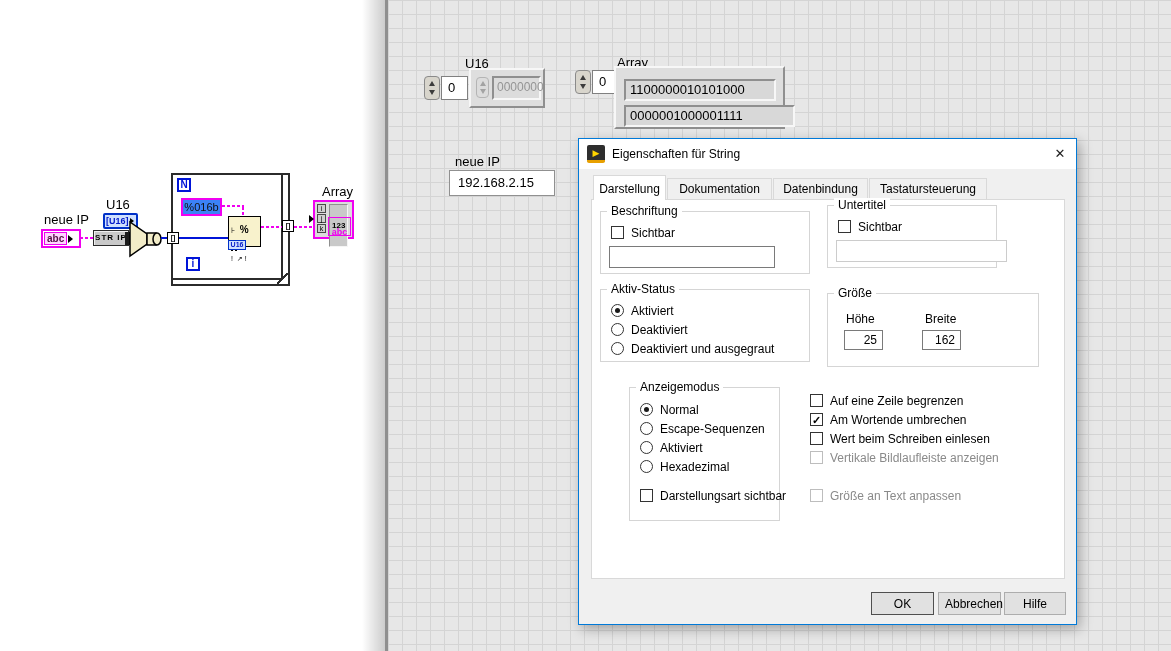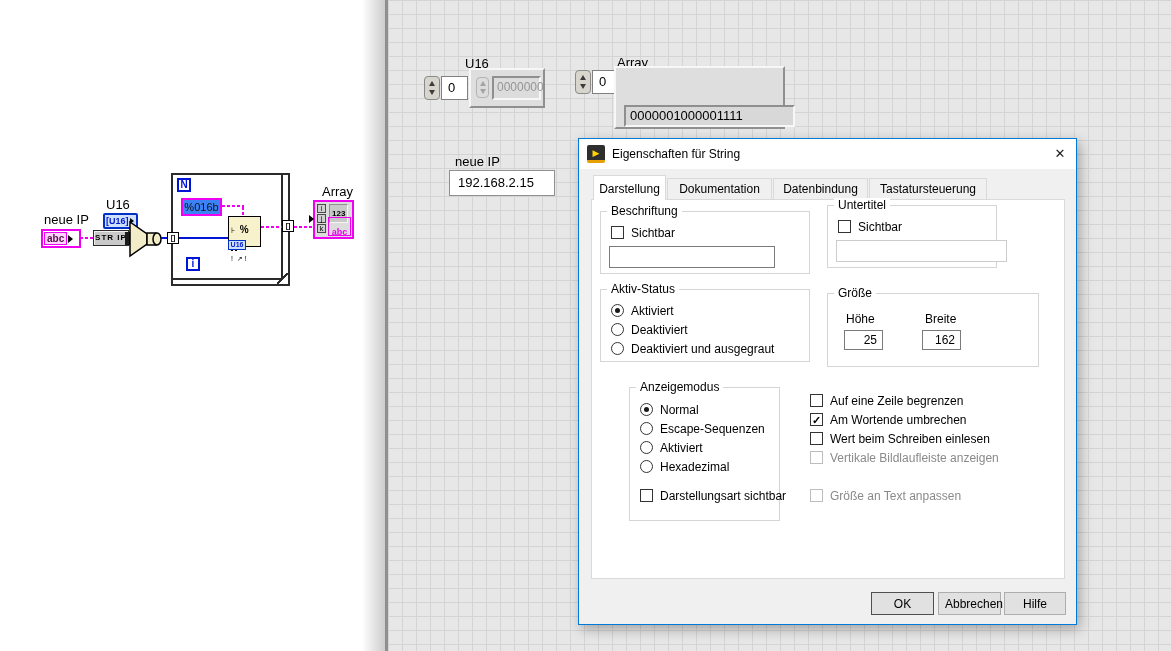--- a/index.html
+++ b/index.html
@@ -68,21 +68,21 @@
     font-size:7px; text-align:center; line-height:10px; font-weight:bold; }
   .fmt-node { width:33px; height:31px; background:#f8f2cc; border:1px solid #000; padding:2px; }
   .checker { display:inline-block; width:8px; height:8px;
     background:conic-gradient(#000 25%, #fff 0 50%, #000 0 75%, #fff 0); background-size:4px 4px; }
   .u16tag { background:#cfe0ff; border:1px solid #0030c8; color:#0018c8; font-size:7px;
     font-weight:bold; text-align:center; line-height:8px; }
   .arr-ind { border:2px solid #f000f0; background:#dcdcdc; }
   .ijk { width:9px; height:9px; border:1px solid #4a4a4a; background:#cfcfcf; font-size:7px;
     line-height:8px; text-align:center; color:#000; }
   .v123 { background:#c9c9c9; border:1px solid; border-color:#8f8f8f #f5f5f5 #f5f5f5 #8f8f8f;
-    font-size:8px; font-weight:bold; line-height:9px; padding:4px 2px; color:#000; }
+    font-size:8px; font-weight:bold; line-height:9px; padding:16px 2px; color:#000; }
   .abcpink { border:1px solid #f000f0; color:#f000f0; font-size:9px; font-weight:bold; text-align:center; }
 
   
   .dialog { left:578px; top:138px; width:499px; height:487px; background:#f0f0f0;
     border:1px solid #0079d8; box-shadow:3px 4px 12px rgba(0,0,0,0.30); }
   .titlebar { left:0; top:0; width:497px; height:30px; background:#fff; }
   .lv-icon { left:8px; top:6px; width:18px; height:18px; background:#2e2e2e; border-radius:2px;
     display:flex; align-items:center; justify-content:center; color:#ffd400; font-size:9px;
     border-bottom:3px solid #e8a000; }
   .title-text { left:33px; top:8px; font-size:12px; color:#000; white-space:nowrap; }
@@ -208,20 +208,21 @@
   <div class="abs sunken" style="left:21px;top:6px;width:49px;height:24px;background:#dcdcdc;color:#959595;font-size:12px;line-height:19px;padding-left:3px">0000000</div>
 </div>
 
 <div class="abs lbl" style="left:617px;top:55px">Array</div>
 <div class="abs spin" style="left:575px;top:70px">
   <span class="tu"></span>
   <span class="td"></span>
 </div>
 <div class="abs idxbox" style="left:592px;top:70px">0</div>
 <div class="abs raised" style="left:614px;top:66px;width:171px;height:63px">
+  <div class="abs sunken strdisp" style="left:8px;top:11px;width:152px;height:22px">1100000010101000</div>
   <div class="abs sunken strdisp" style="left:8px;top:37px;width:171px;height:22px">0000001000001111</div>
 </div>
 
 <div class="abs lbl" style="left:455px;top:154px">neue IP</div>
 <div class="abs fp-str" style="left:449px;top:170px;width:106px;height:26px">192.168.2.15</div>
 
 <div class="abs dialog">
   <div class="abs titlebar">
     <div class="abs lv-icon">▶</div>
     <div class="abs title-text">Eigenschaften für String</div>

